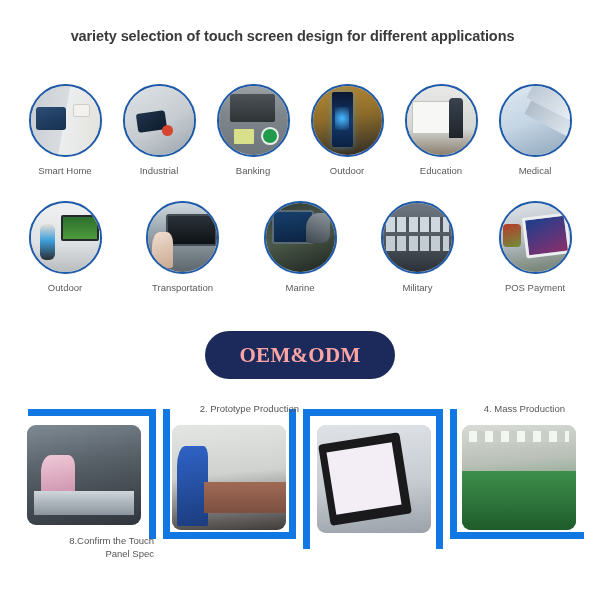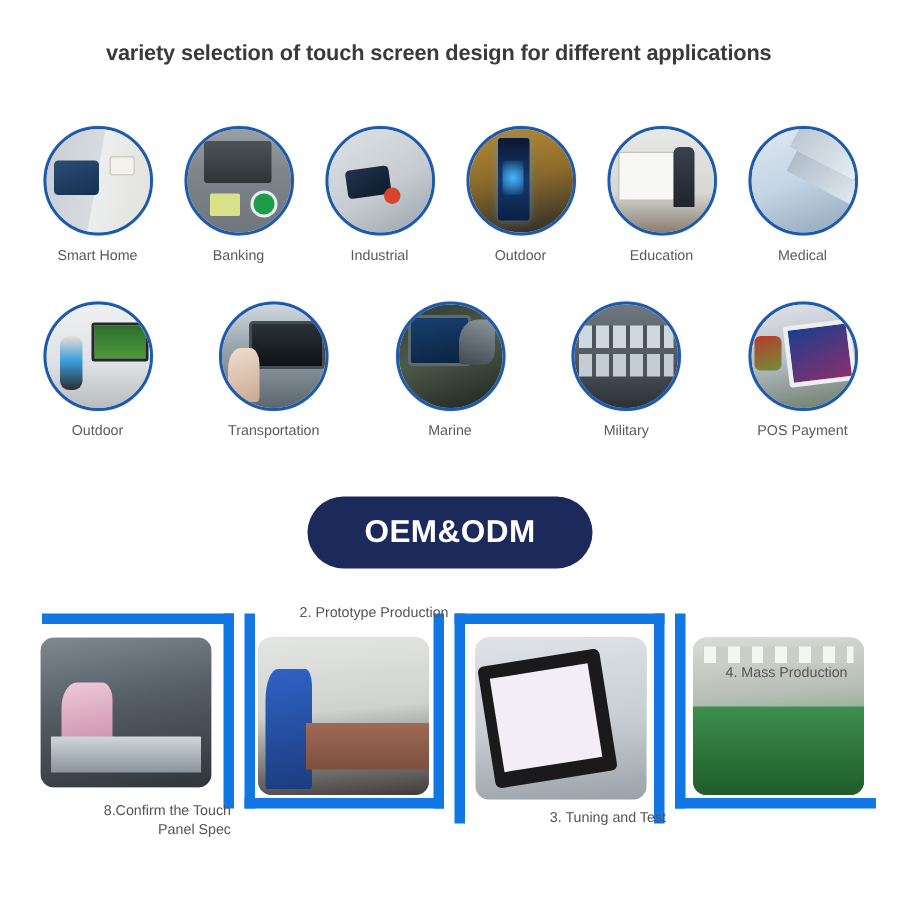--- a/index.html
+++ b/index.html
@@ -68,30 +68,30 @@
 
   
   #oem-odm-button {
     position: absolute;
     left: 205px;
     top: 331px;
     width: 190px;
     height: 48px;
     border-radius: 24px;
     background: #1b2a5b;
-    color: #ffffff;
+    color: #fca5a5;
     font-size: 21px;
     font-weight: bold;
     letter-spacing: 0.3px;
     display: flex;
     align-items: center;
     justify-content: center;
     border: none;
     cursor: pointer;
-    font-family: Liberation Sans, sans-serif;
+    font-family: Liberation Serif, serif;
   }
 
   
   #process-section {
     position: absolute;
     left: 0;
     top: 395px;
     width: 600px;
     height: 185px;
   }
@@ -248,32 +248,32 @@
 
   <div class="app-cell">
     <div class="app-circle">
       <span class="ph ph-smarthome"></span>
     </div>
     <div class="app-label">Smart Home</div>
   </div>
 
   <div class="app-cell">
     <div class="app-circle">
+      <span class="ph ph-industrial"></span>
+    </div>
+    <div class="app-label">Industrial</div>
+  </div>
+
+  <div class="app-cell">
+    <div class="app-circle">
       <span class="ph ph-banking">
         <span class="dot"></span>
       </span>
     </div>
     <div class="app-label">Banking</div>
-  </div>
-
-  <div class="app-cell">
-    <div class="app-circle">
-      <span class="ph ph-industrial"></span>
-    </div>
-    <div class="app-label">Industrial</div>
   </div>
 
   <div class="app-cell">
     <div class="app-circle">
       <span class="ph ph-outdoor"></span>
     </div>
     <div class="app-label">Outdoor</div>
   </div>
 
   <div class="app-cell">
@@ -369,17 +369,16 @@
   </div>
   <div class="step-photo" style="left:462px; top:30px; width:114px; height:105px;">
     <span class="ph ph-step4"></span>
   </div>
 
   <div class="step-label" style="left:14px; top:140px; width:140px; white-space:pre-line;">8.Confirm the Touch
 Panel Spec</div>
 
   <div class="step-label" style="left:159px; top:8px; width:140px;">2. Prototype Production</div>
 
-  <div class="step-label" style="left:304px; top:145px; width:140px;">3. Tuning and Test</div>
-
-  <div class="step-label" style="left:425px; top:8px; width:140px;margin-top:40px;">4. Mass Production</div>
+
+  <div class="step-label" style="left:425px; top:8px; width:140px;">4. Mass Production</div>
 
 </div>
 
 </body></html>

